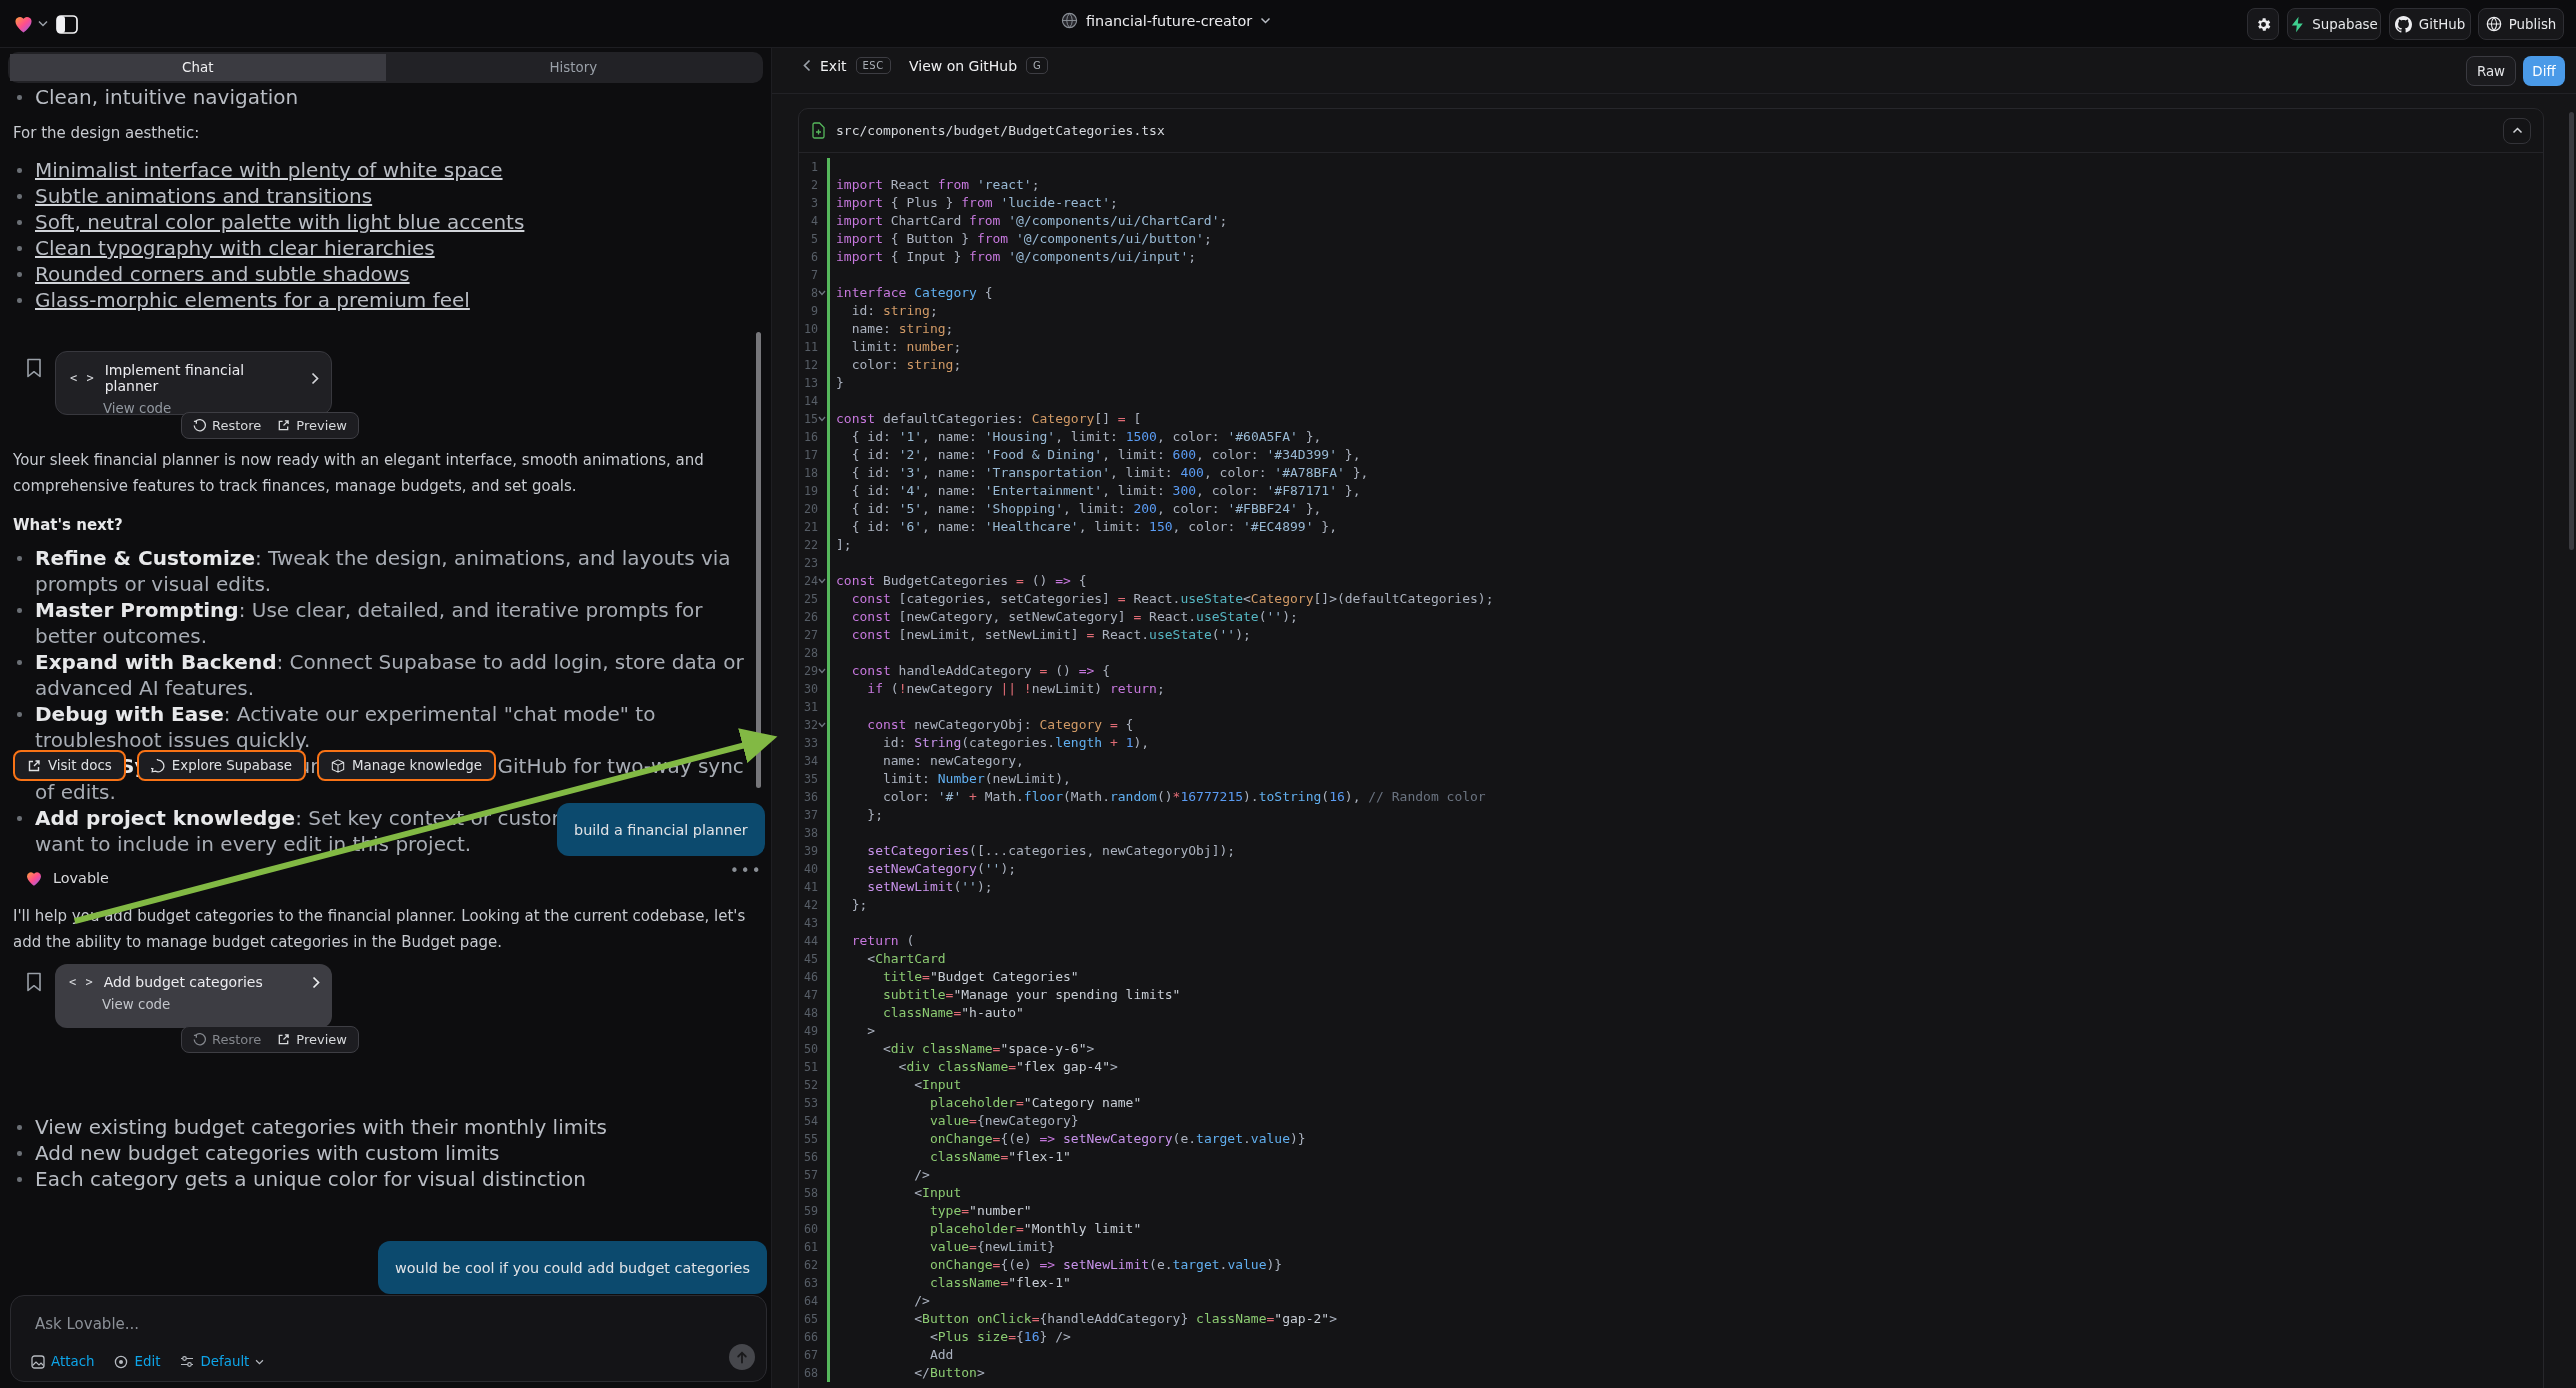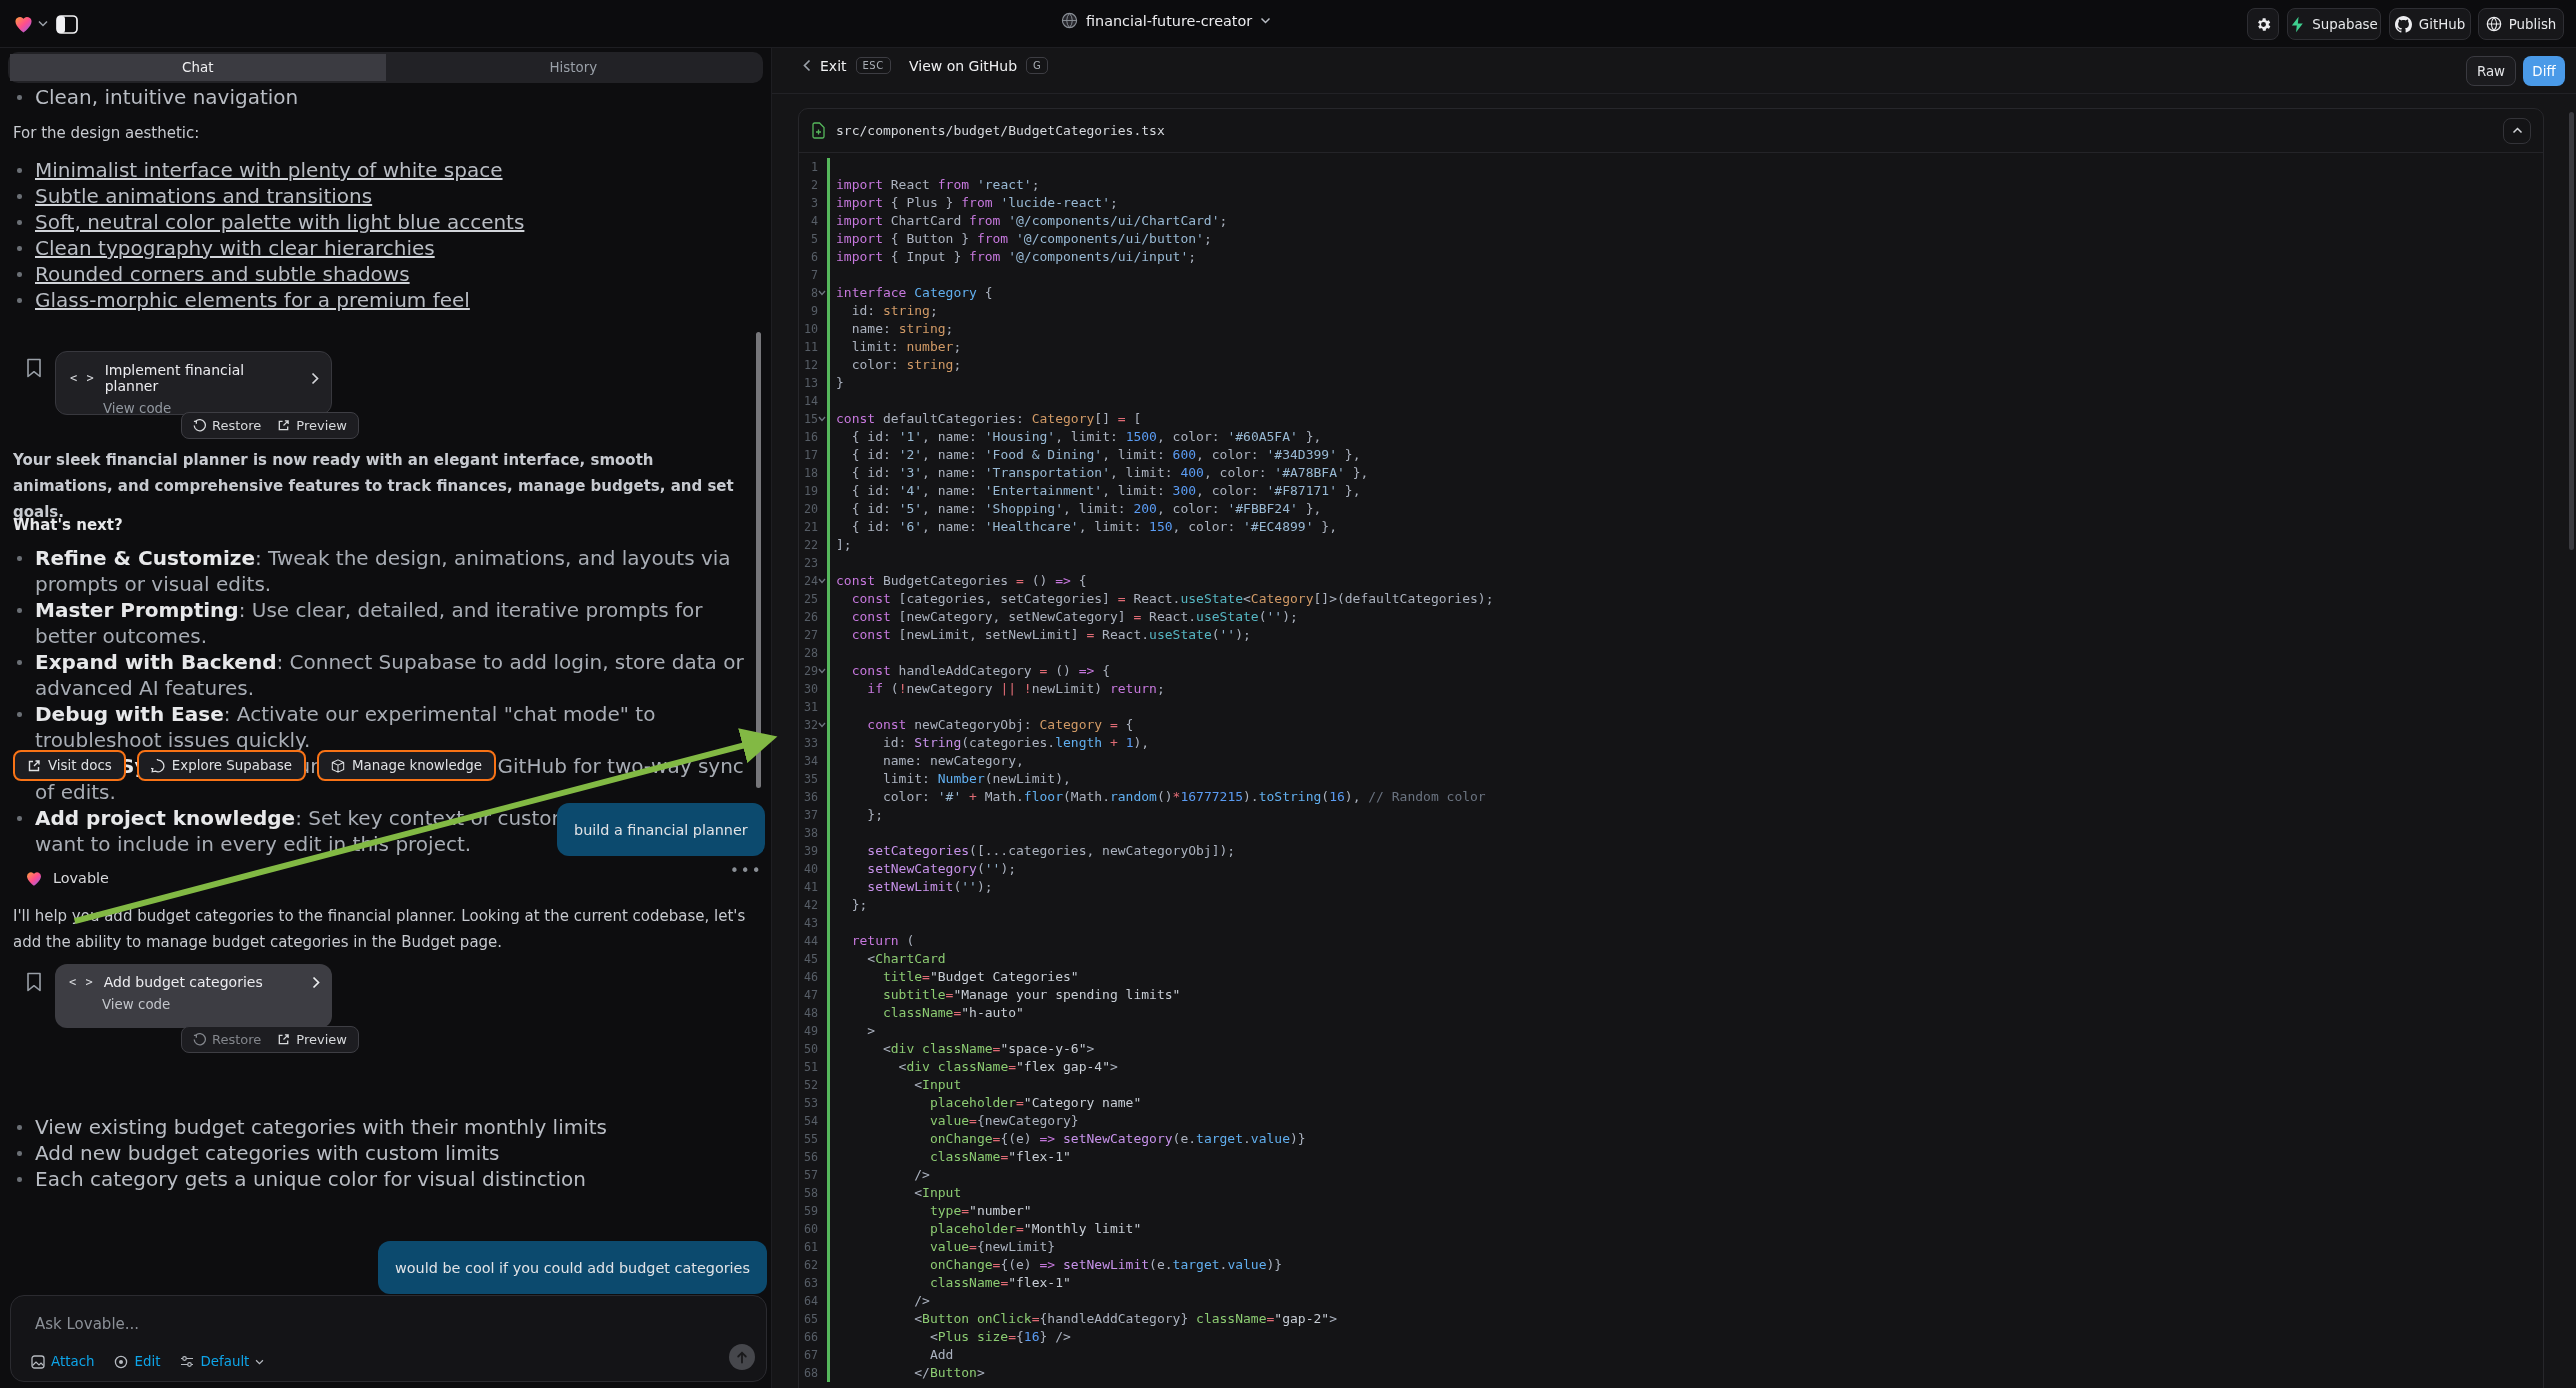--- a/index.html
+++ b/index.html
@@ -30,21 +30,21 @@
 
   .chat-text{font-size:15px;line-height:26px;color:#c7cad0;}
   .b-list{list-style:none;margin:0;padding:0;}
   .b-list li{position:relative;padding-left:35px;line-height:26px;font-size:20px;color:#b9bdc4;}
   .b-list li::before{content:'';position:absolute;left:17px;top:11px;width:4.5px;height:4.5px;border-radius:50%;background:#6b7076;}
   .b-list li b{color:#e7e8ea;font-weight:bold;}
   .b-list li span{color:#a8adb5;}
   #top-bullet{left:0;top:84px;width:757px;}
   #design-heading{left:13px;top:120px;}
   #design-list{left:0;top:157px;width:757px;text-decoration:underline;}
-  #ready-text{left:13px;top:447px;width:725px;font-weight:bold;}
+  #ready-text{left:13px;top:447px;width:725px;}
   #whats-next{left:13px;top:512px;font-weight:bold;color:#e7e8ea;}
   #next-list{left:0;top:545px;width:762px;}
   #next-list li{line-height:26px;}
   #added-text{left:13px;top:1072px;}
   #added-list{left:0;top:1114px;width:757px;}
   #help-text{left:13px;top:903px;width:737px;}
 
   
   .step-card{width:277px;height:64px;border-radius:12px;padding:10px 12px 0 14px;}
   #card1{left:55px;top:351px;background:#202024;border:1px solid #38383e;}

